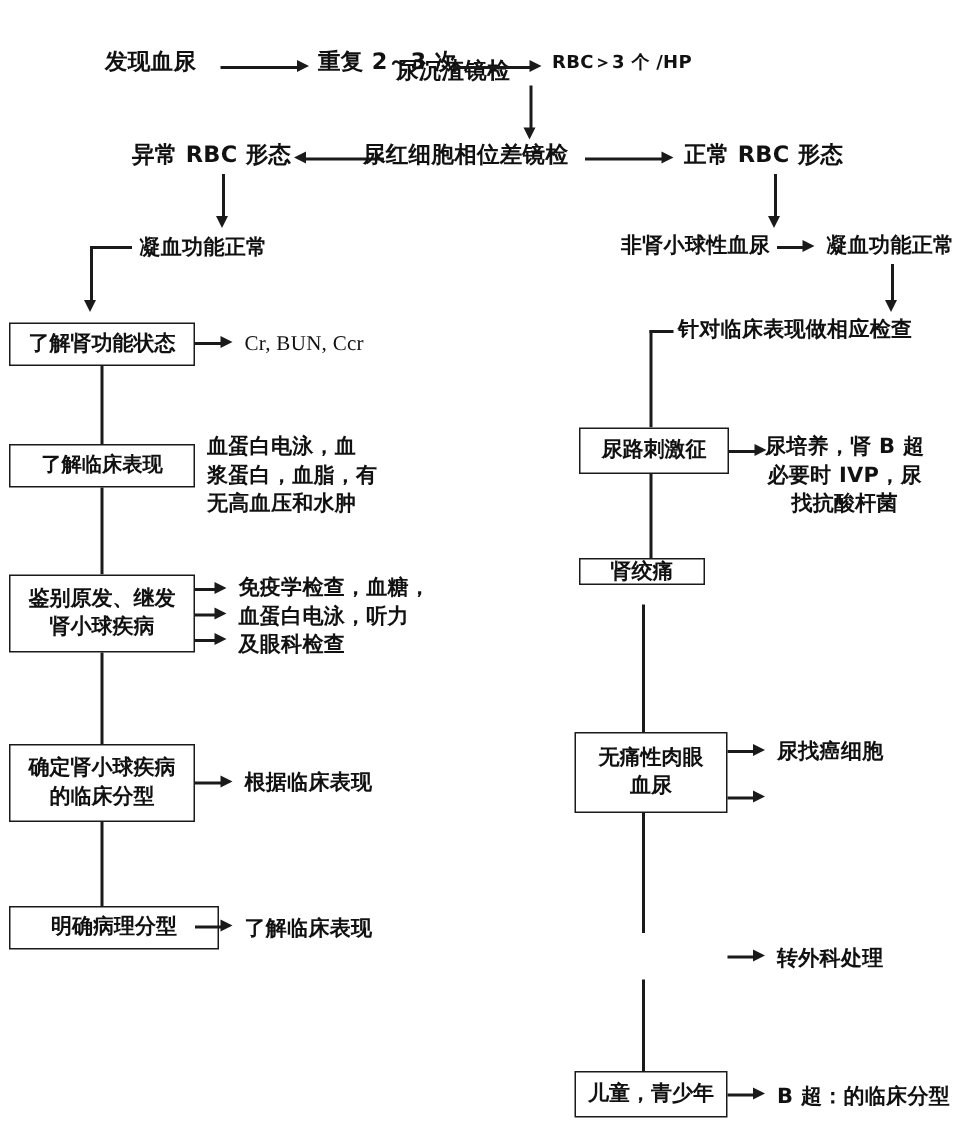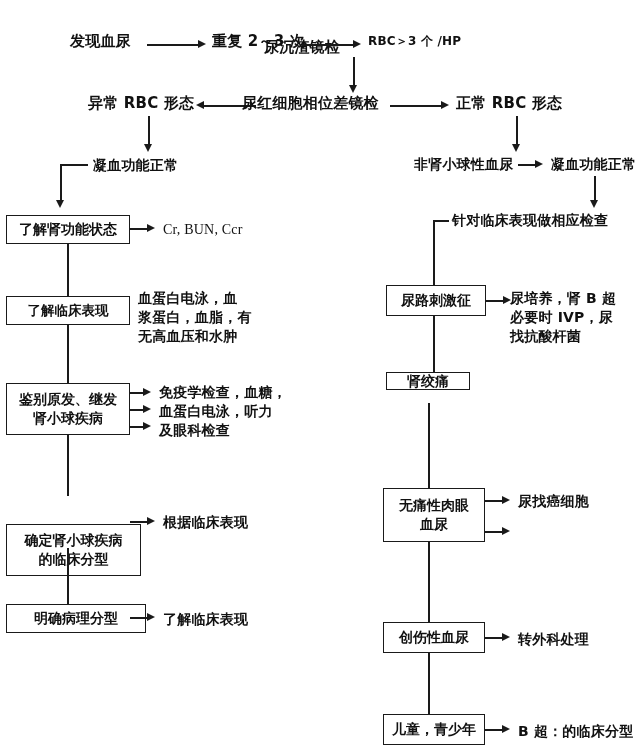--- a/index.html
+++ b/index.html
@@ -18,21 +18,21 @@
   .txt{
     position:absolute;
     white-space:pre;
     line-height:18px;
     font-size:15px;
     letter-spacing:0.2px;
     color:#111;
   }
   .cn{font-family:"DejaVu Sans","Liberation Sans",sans-serif;font-weight:700;font-size:14px;}
   .lat{font-family:"Liberation Serif","DejaVu Serif",serif;font-size:14px;font-weight:400;}
-  .ctr{}
+  .ctr{text-align:center;}
   .multi{white-space:pre-line;line-height:19px;}
 
   
   .box{
     position:absolute;
     border:1.6px solid #1a1a1a;
     background:#ffffff;
     box-sizing:border-box;
     display:flex;
     align-items:center;
@@ -119,21 +119,21 @@
   <div class="hline" style="left:130px;top:409px;width:14px;"></div>
   <div class="arrow-r" style="left:143px;top:405px;"></div>
   <div class="hline" style="left:130px;top:426px;width:14px;"></div>
   <div class="arrow-r" style="left:143px;top:422px;"></div>
   <div class="txt cn multi" style="left:159px;top:383px;">免疫学检查，血糖，
 血蛋白电泳，听力
 及眼科检查</div>
 
   <div class="vline" style="left:67px;top:435px;height:61px;"></div>
 
-  <div class="box" style="left:6px;top:496px;width:135px;height:52px;margin-top:28px;">确定肾小球疾病
+  <div class="box" style="left:6px;top:496px;width:124px;height:52px;">确定肾小球疾病
 的临床分型</div>
   <div class="hline" style="left:130px;top:521px;width:18px;"></div>
   <div class="arrow-r" style="left:147px;top:517px;"></div>
   <div class="txt cn" style="left:163px;top:513px;">根据临床表现</div>
 
   <div class="vline" style="left:67px;top:548px;height:56px;"></div>
 
   <div class="box" style="left:6px;top:604px;width:140px;height:29px;">明确病理分型</div>
   <div class="hline" style="left:130px;top:617px;width:18px;"></div>
   <div class="arrow-r" style="left:147px;top:613px;"></div>
@@ -172,21 +172,20 @@
 血尿</div>
   <div class="hline" style="left:485px;top:500px;width:18px;"></div>
   <div class="arrow-r" style="left:502px;top:496px;"></div>
   <div class="txt cn" style="left:518px;top:492px;">尿找癌细胞</div>
 
   <div class="hline" style="left:485px;top:531px;width:18px;"></div>
   <div class="arrow-r" style="left:502px;top:527px;"></div>
 
   <div class="vline" style="left:428px;top:542px;height:80px;"></div>
 
-  <div class="box" style="left:383px;top:622px;width:102px;height:31px;">创伤性血尿</div>
   <div class="hline" style="left:485px;top:637px;width:18px;"></div>
   <div class="arrow-r" style="left:502px;top:633px;"></div>
   <div class="txt cn" style="left:518px;top:630px;">转外科处理</div>
 
   <div class="vline" style="left:428px;top:653px;height:61px;"></div>
 
   <div class="box" style="left:383px;top:714px;width:102px;height:31px;">儿童，青少年</div>
   <div class="hline" style="left:485px;top:729px;width:18px;"></div>
   <div class="arrow-r" style="left:502px;top:725px;"></div>
   <div class="txt cn" style="left:518px;top:722px;">B 超：的临床分型</div>

